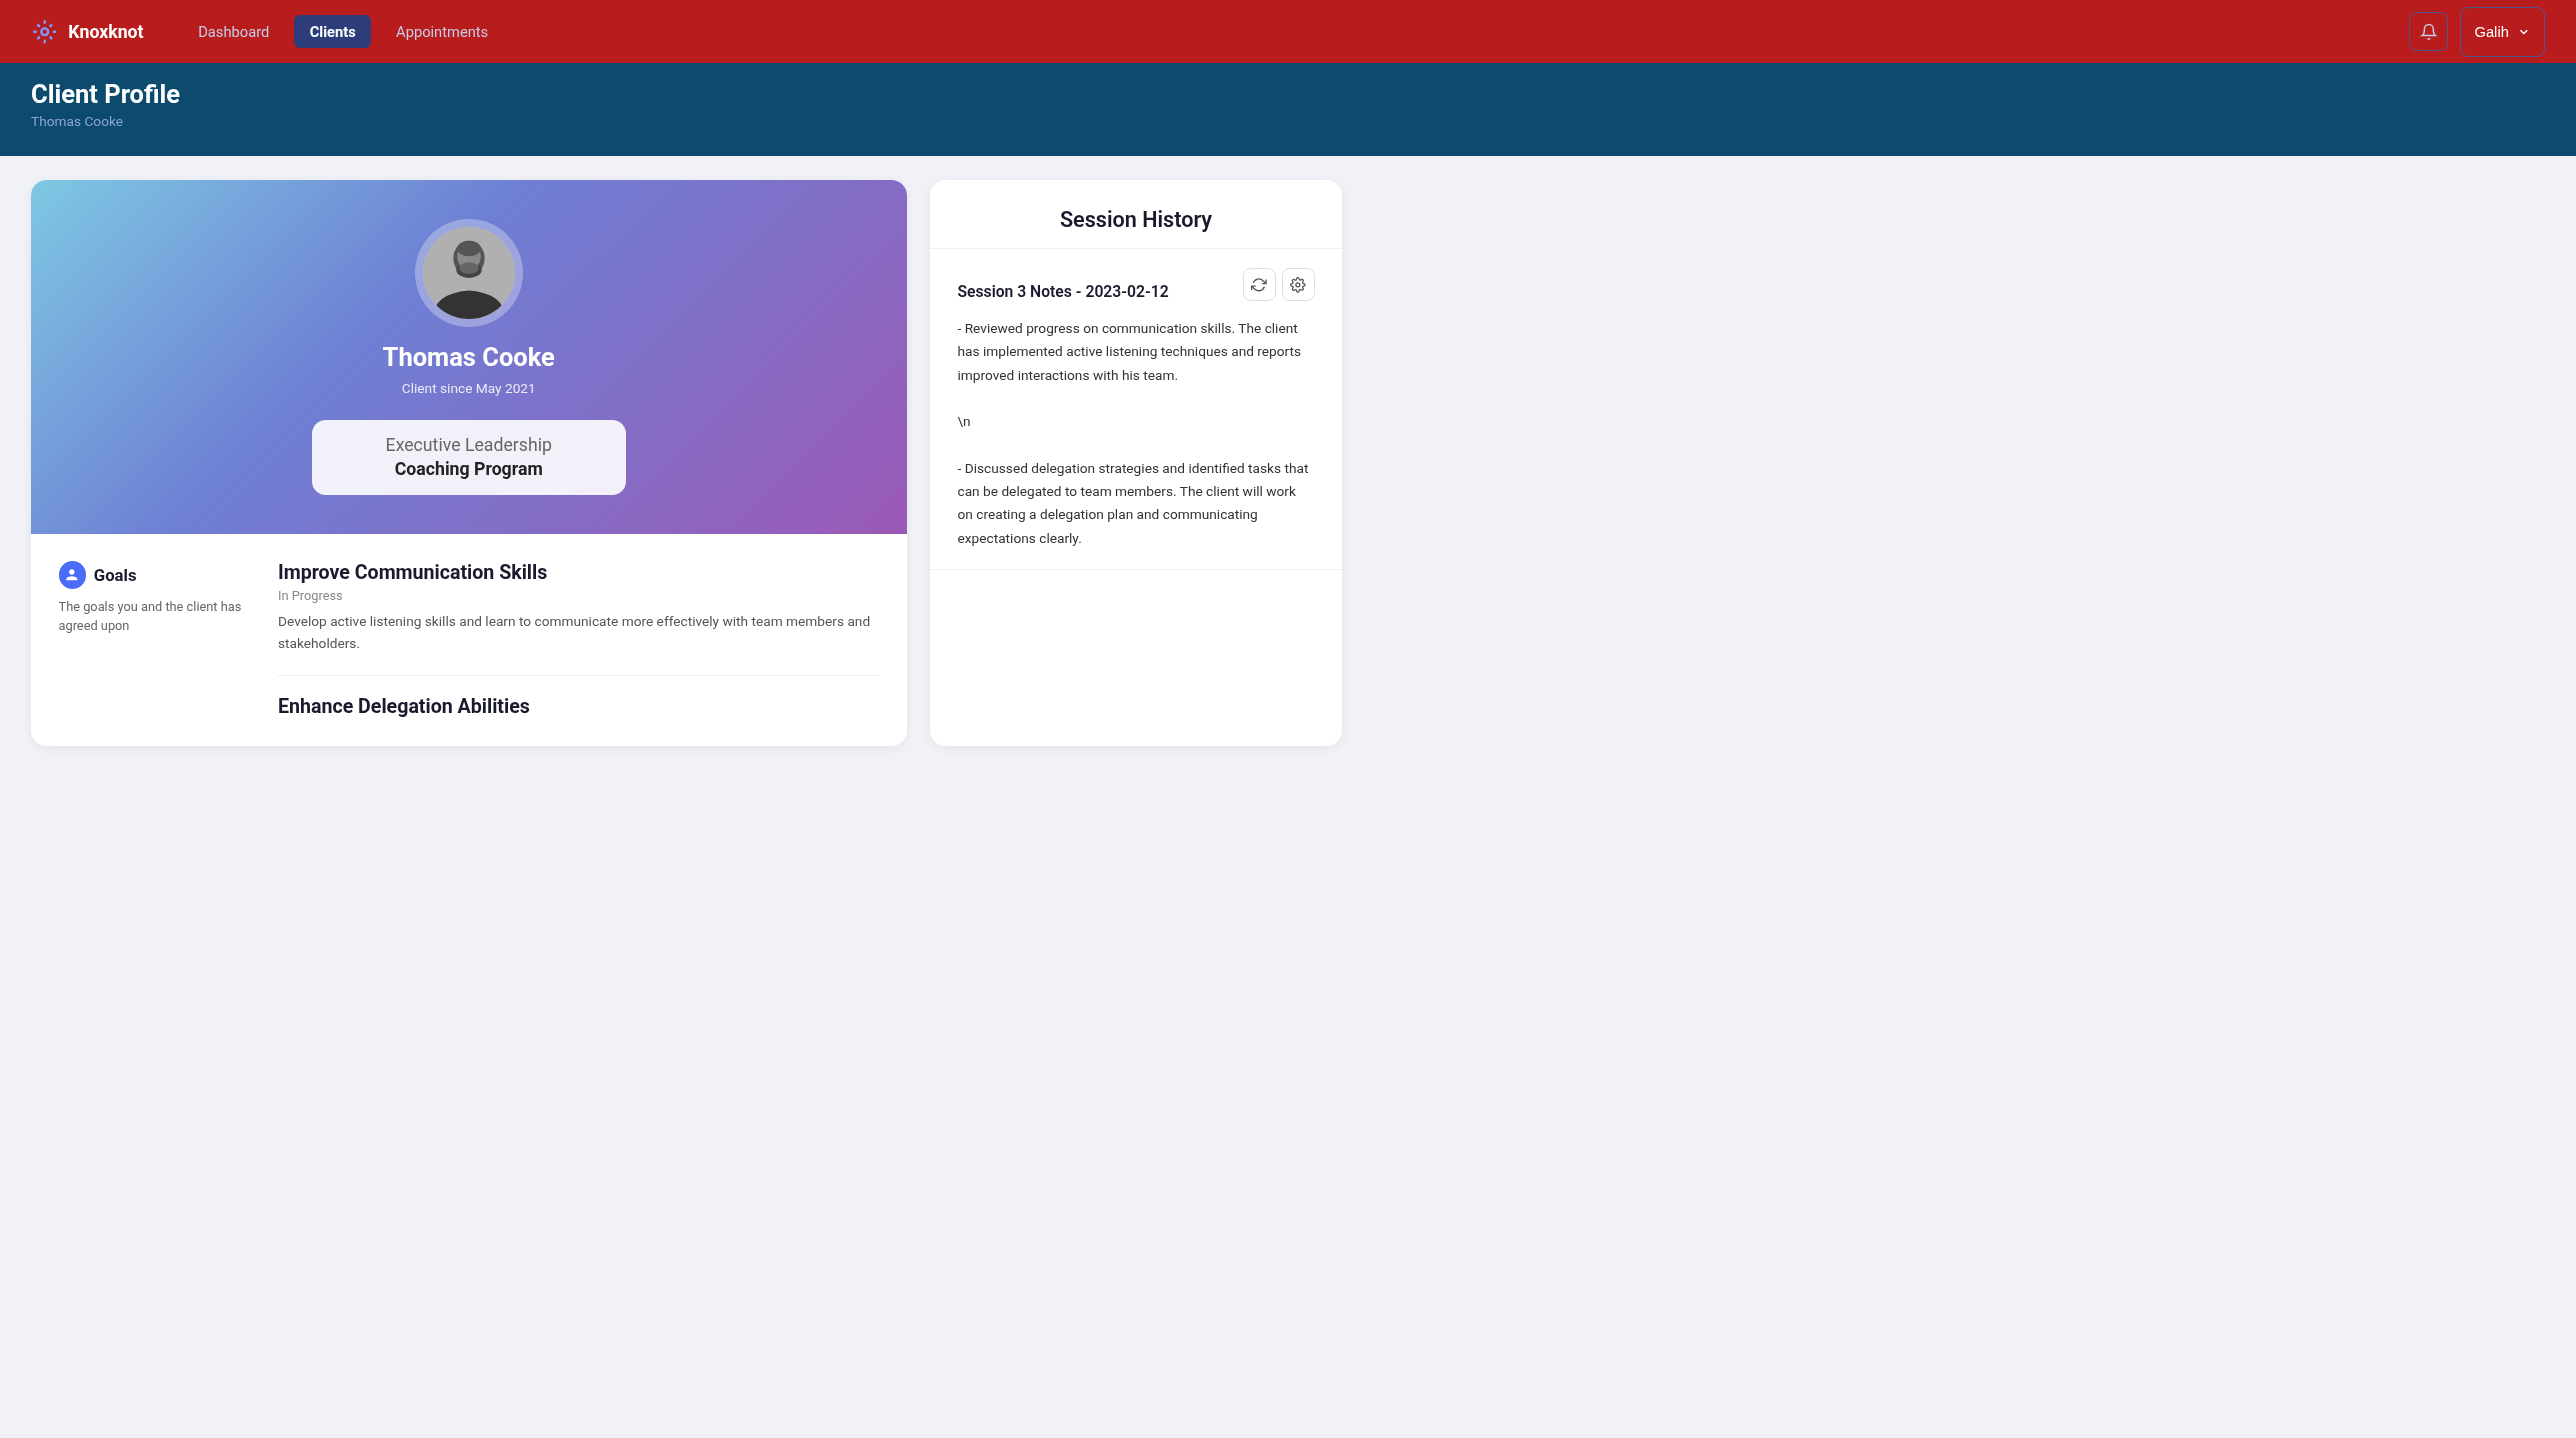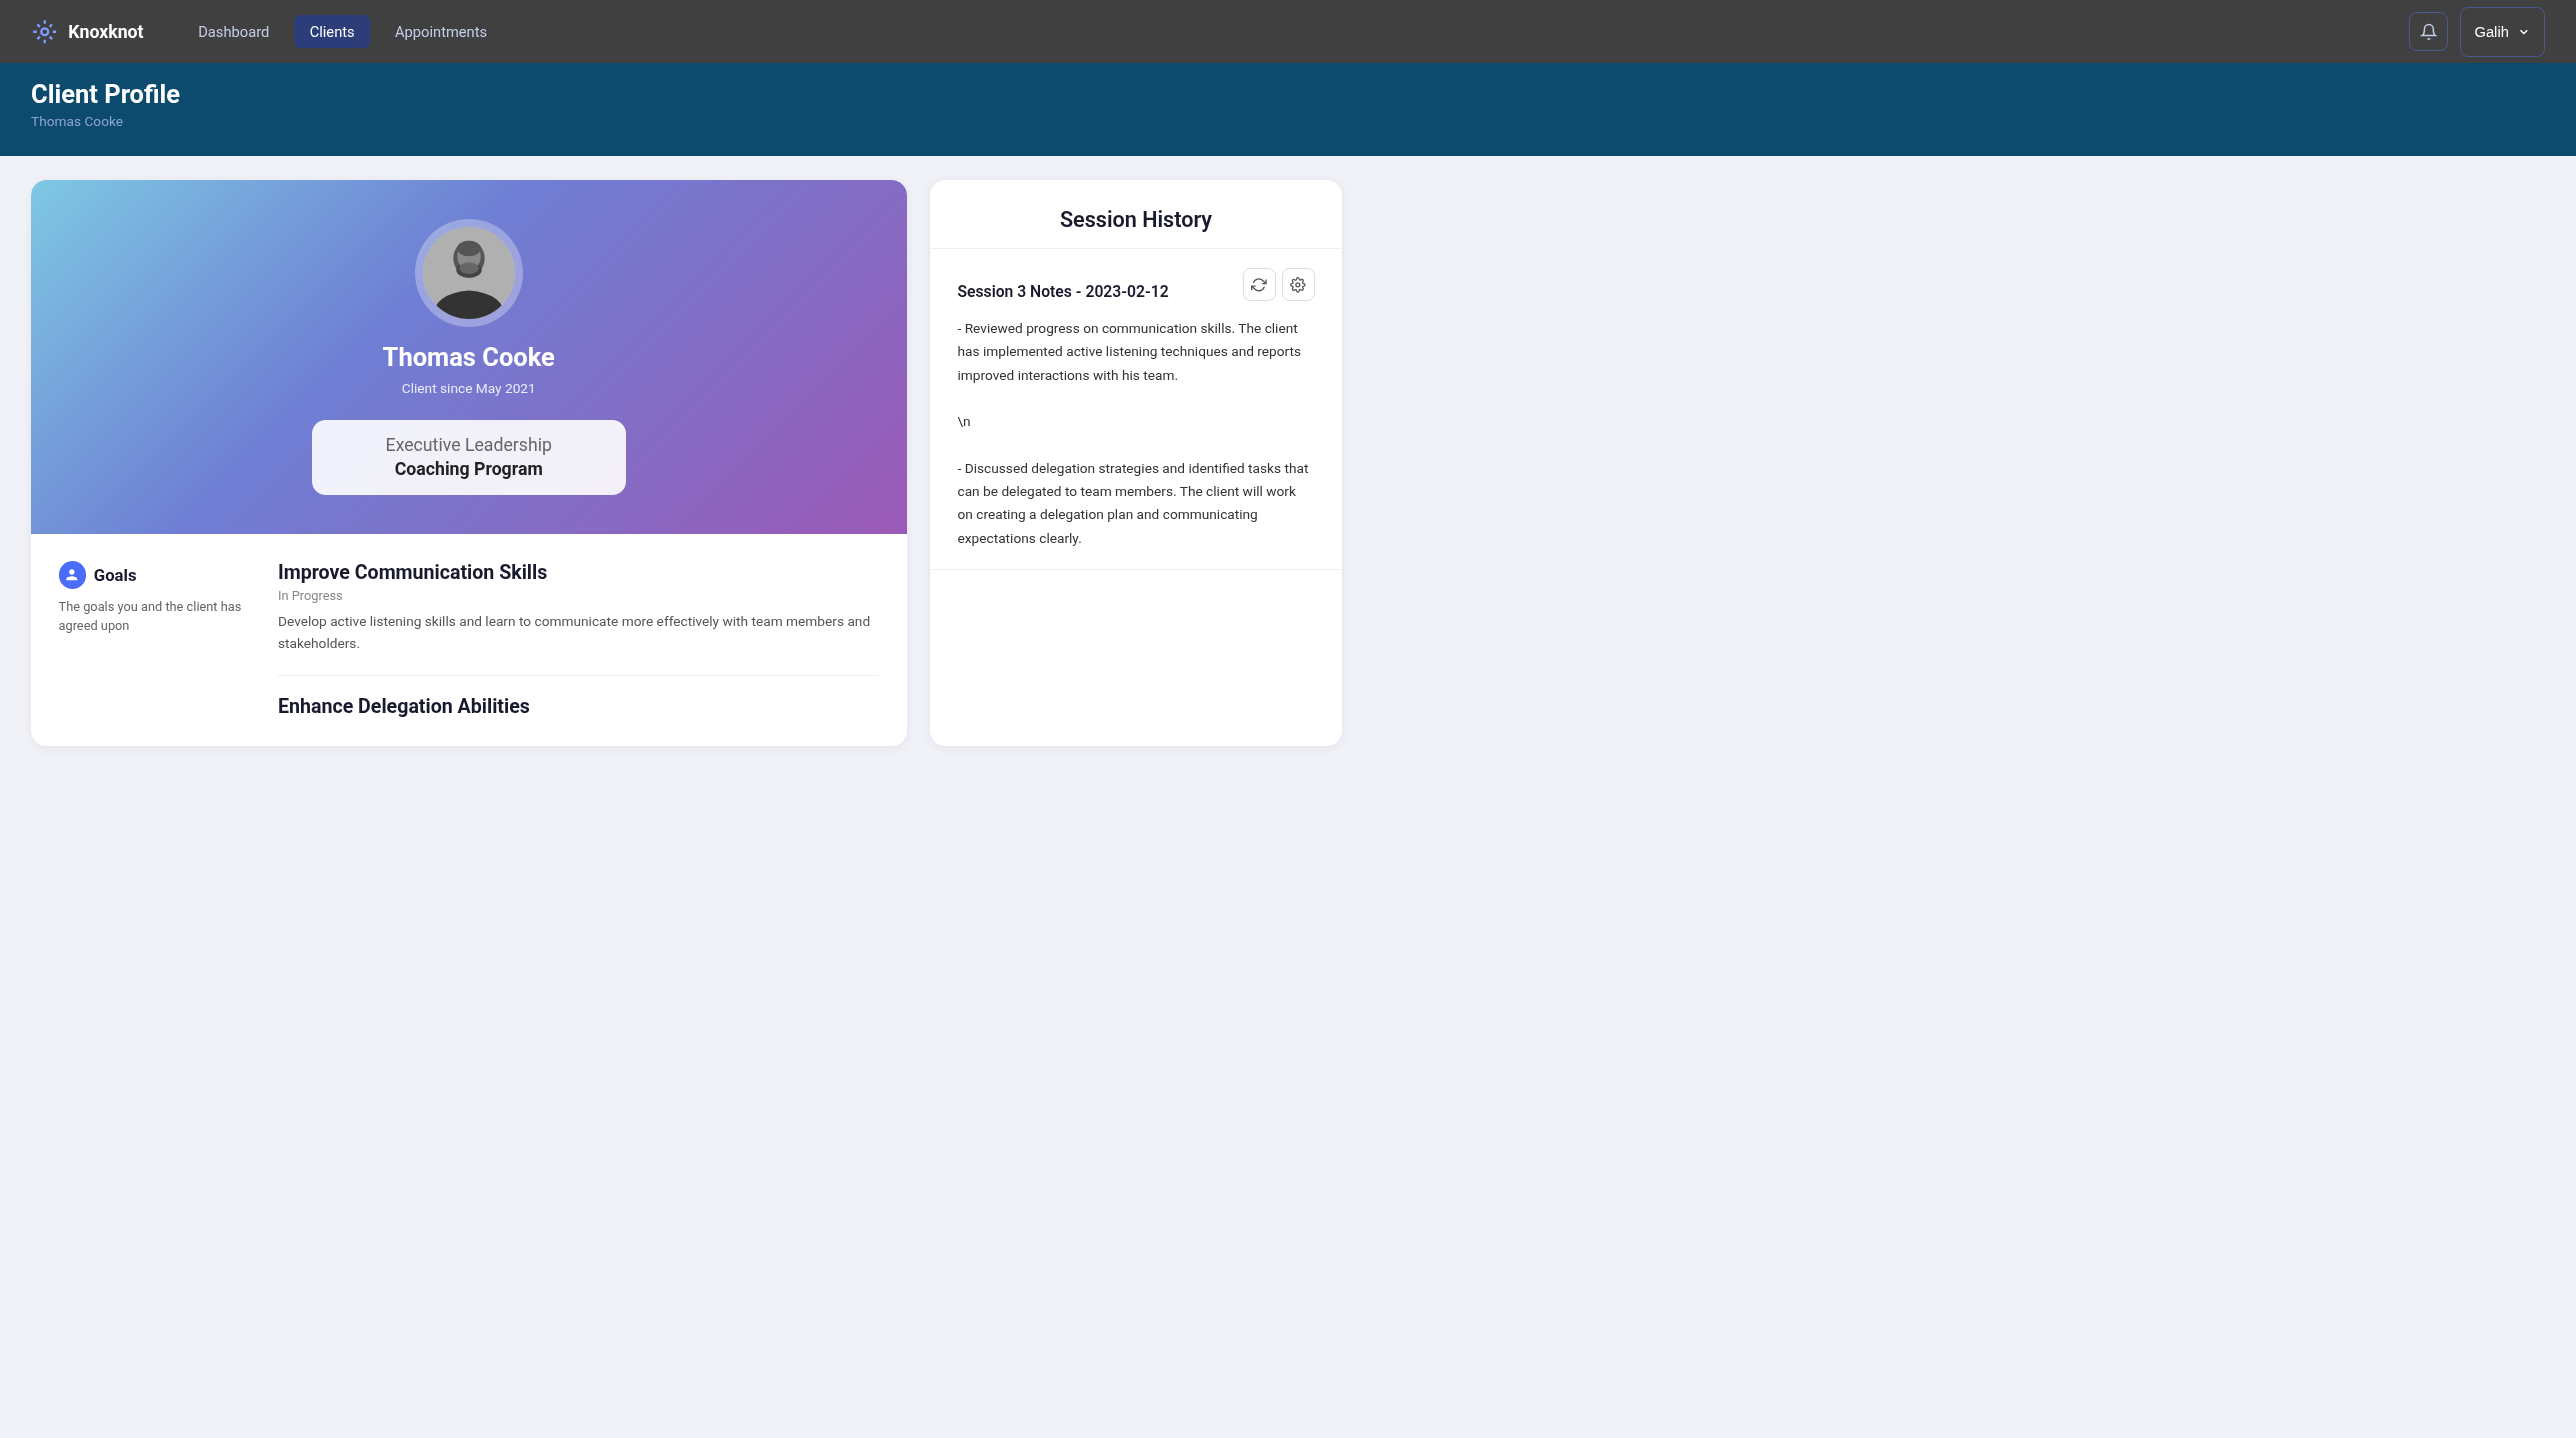--- a/index.html
+++ b/index.html
@@ -4,21 +4,21 @@
   <style>
     * { box-sizing: border-box; margin: 0; padding: 0; }
     body {
       font-family: -apple-system, BlinkMacSystemFont, 'Segoe UI', Roboto, sans-serif;
       background: #f0f2f8;
       min-height: 100vh;
     }
 
     
     .navbar {
-      background: #404040;
+      background: #b91c1c;
       display: flex;
       align-items: center;
       padding: 0 31px;
       height: 63px;
       position: relative;
     }
     .navbar-brand {
       display: flex;
       align-items: center;
       gap: 9.8px;
@@ -43,21 +43,21 @@
       text-decoration: none;
       padding: 7.8px 15.7px;
       border-radius: 5.9px;
       font-size: 14.7px;
       cursor: pointer;
       transition: background 0.15s;
     }
     .nav-link.active {
       background: #2d3d7a;
       color: #fff;
-      font-weight: 400;
+      font-weight: 700;
       text-align: center;
     }
     .nav-right {
       display: flex;
       align-items: center;
       gap: 11.8px;
     }
     .bell-btn {
       background: transparent;
       border: 1.5px solid #4a5890;

